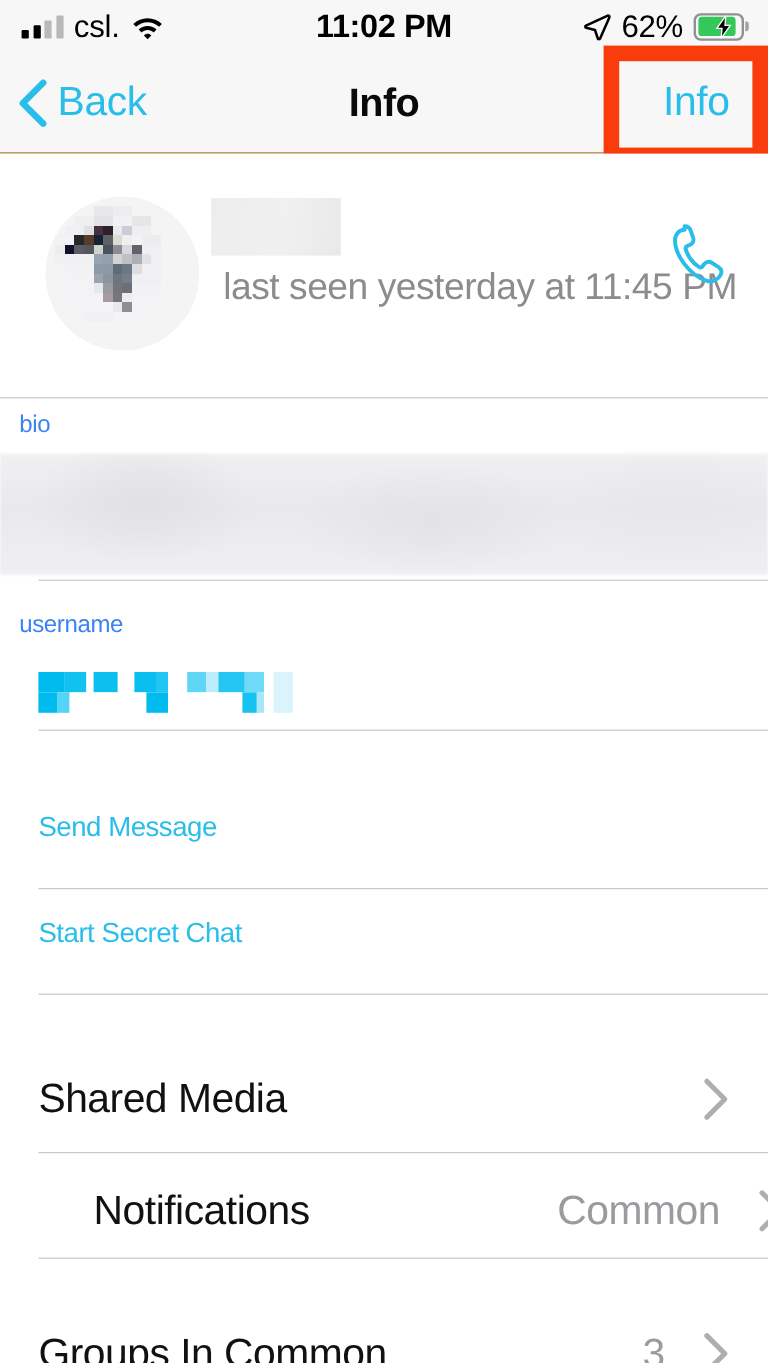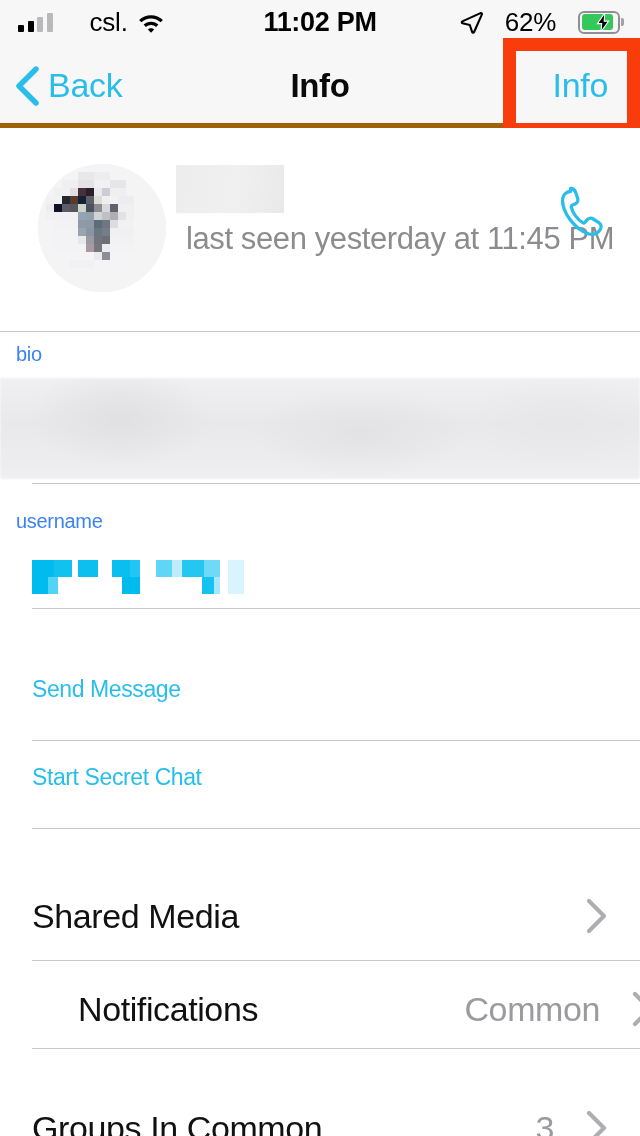--- a/index.html
+++ b/index.html
@@ -14,23 +14,23 @@
 
   
   .statusbar {
     position:absolute; top:0; left:0; width:640px; height:44px;
     background:#F7F7F7;
     display:flex; align-items:center;
   }
   .sb-left { position:absolute; left:18px; top:0; height:44px; display:flex; align-items:center; gap:9px; }
   .sb-center { position:absolute; left:0; width:640px; top:0; height:44px;
                display:flex; align-items:center; justify-content:center; }
-  .sb-right { position:absolute; right:16px; top:0; height:44px; display:flex; align-items:center; gap:22px; }
+  .sb-right { position:absolute; right:16px; top:0; height:44px; display:flex; align-items:center; gap:9px; }
   .sb-time { font-size:27px; font-weight:600; color:#000; letter-spacing:-0.3px; }
-  .sb-carrier { font-size:26px; font-weight:400; color:#000; letter-spacing:-0.2px;margin-left:28px; }
+  .sb-carrier { font-size:26px; font-weight:400; color:#000; letter-spacing:-0.2px; }
   .sb-pct { font-size:26px; font-weight:400; color:#000; letter-spacing:-0.3px; }
 
   .signal { display:flex; align-items:flex-end; gap:3.5px; height:20px; }
   .signal i { display:block; width:6px; background:#B9B9BB; border-radius:1px; }
   .signal i.on { background:#000; }
   .signal i:nth-child(1){height:7px;}
   .signal i:nth-child(2){height:11px;}
   .signal i:nth-child(3){height:15px;}
   .signal i:nth-child(4){height:19px;}
 
@@ -48,21 +48,21 @@
   }
   .battery .fill {
     position:absolute; left:3.5px; top:3.5px; height:16px; width:31px;
     background:#34C759; border-radius:3px;
   }
   .battery .bolt { position:absolute; left:17px; top:2px; width:16px; height:19px; }
 
   
   .navbar {
     position:absolute; top:44px; left:0; width:640px; height:84px;
-    background:#F7F7F7; border-bottom:5px solid #a16207;
+    background:#F7F7F7; border-bottom:1px solid #a16207;
   }
   .nav-back {
     position:absolute; left:14px; top:0; height:83px;
     display:flex; align-items:center; gap:8px; cursor:pointer;
   }
   .nav-back .chev { width:26px; height:40px; display:block; }
   .nav-back .lbl { font-size:34px; color:#29BEEA; letter-spacing:-0.3px; }
   .nav-title {
     position:absolute; left:0; top:0; width:640px; height:83px;
     display:flex; align-items:center; justify-content:center;

